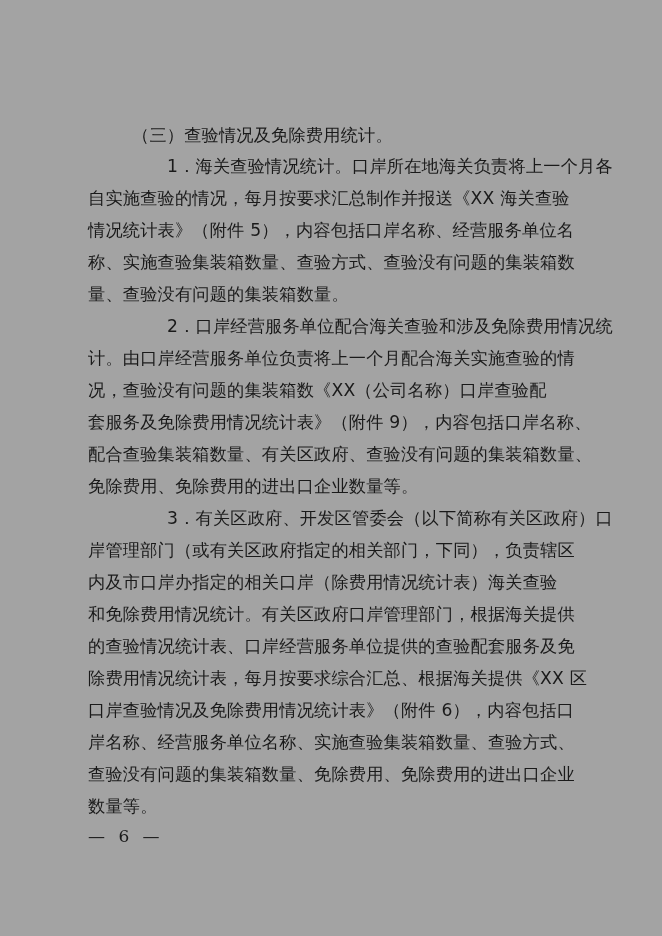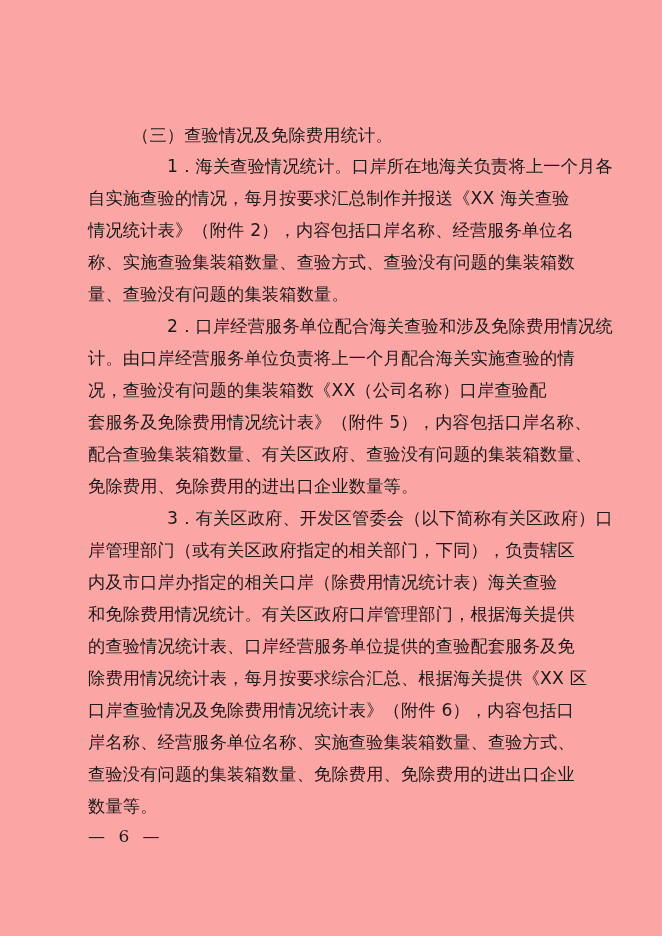--- a/index.html
+++ b/index.html
@@ -1,44 +1,44 @@
 <!DOCTYPE html>
 <html><head>
 <meta charset="utf-8">
 <style>
   html, body { margin: 0; padding: 0; background: #ffffff; }
   body { width: 662px; height: 936px; position: relative; overflow: hidden;
          font-family: "DejaVu Sans", "Liberation Sans", sans-serif; color: #1a1a1a; }
-  .page { position: absolute; left: 0; top: 0; width: 662px; height: 936px; background: #fca5a5; }
+  .page { position: absolute; left: 0; top: 0; width: 662px; height: 936px; background: #a3a3a3; }
   .line { position: absolute; left: 88px; width: 500px; height: 30px; line-height: 30px;
           font-size: 17.2px; white-space: nowrap; letter-spacing: 0.2px; }
   .indent { left: 122px; margin-left: 45px; }
   .heading-indent { left: 132px; }
   .pagenum { position: absolute; left: 88px; top: 824px; font-size: 17px; line-height: 24px;
              font-family: "DejaVu Serif", "Liberation Serif", serif; letter-spacing: 4px; }
 </style>
 </head>
 <body>
 
 <div class="page">
   <div class="line heading-indent" style="top:120px">（三）查验情况及免除费用统计。</div>
 
   <div>
     <div class="line indent" style="top:151px">1．海关查验情况统计。口岸所在地海关负责将上一个月各</div>
     <div class="line" style="top:183px">自实施查验的情况，每月按要求汇总制作并报送《XX 海关查验</div>
-    <div class="line" style="top:215px">情况统计表》（附件 2），内容包括口岸名称、经营服务单位名</div>
+    <div class="line" style="top:215px">情况统计表》（附件 5），内容包括口岸名称、经营服务单位名</div>
     <div class="line" style="top:247px">称、实施查验集装箱数量、查验方式、查验没有问题的集装箱数</div>
     <div class="line" style="top:279px">量、查验没有问题的集装箱数量。</div>
   </div>
 
   <div>
     <div class="line indent" style="top:311px">2．口岸经营服务单位配合海关查验和涉及免除费用情况统</div>
     <div class="line" style="top:343px">计。由口岸经营服务单位负责将上一个月配合海关实施查验的情</div>
     <div class="line" style="top:375px">况，查验没有问题的集装箱数《XX（公司名称）口岸查验配</div>
-    <div class="line" style="top:407px">套服务及免除费用情况统计表》（附件 5），内容包括口岸名称、</div>
+    <div class="line" style="top:407px">套服务及免除费用情况统计表》（附件 9），内容包括口岸名称、</div>
     <div class="line" style="top:439px">配合查验集装箱数量、有关区政府、查验没有问题的集装箱数量、</div>
     <div class="line" style="top:471px">免除费用、免除费用的进出口企业数量等。</div>
   </div>
 
   <div>
     <div class="line indent" style="top:503px">3．有关区政府、开发区管委会（以下简称有关区政府）口</div>
     <div class="line" style="top:535px">岸管理部门（或有关区政府指定的相关部门，下同），负责辖区</div>
     <div class="line" style="top:567px">内及市口岸办指定的相关口岸（除费用情况统计表）海关查验</div>
     <div class="line" style="top:599px">和免除费用情况统计。有关区政府口岸管理部门，根据海关提供</div>
     <div class="line" style="top:631px">的查验情况统计表、口岸经营服务单位提供的查验配套服务及免</div>

